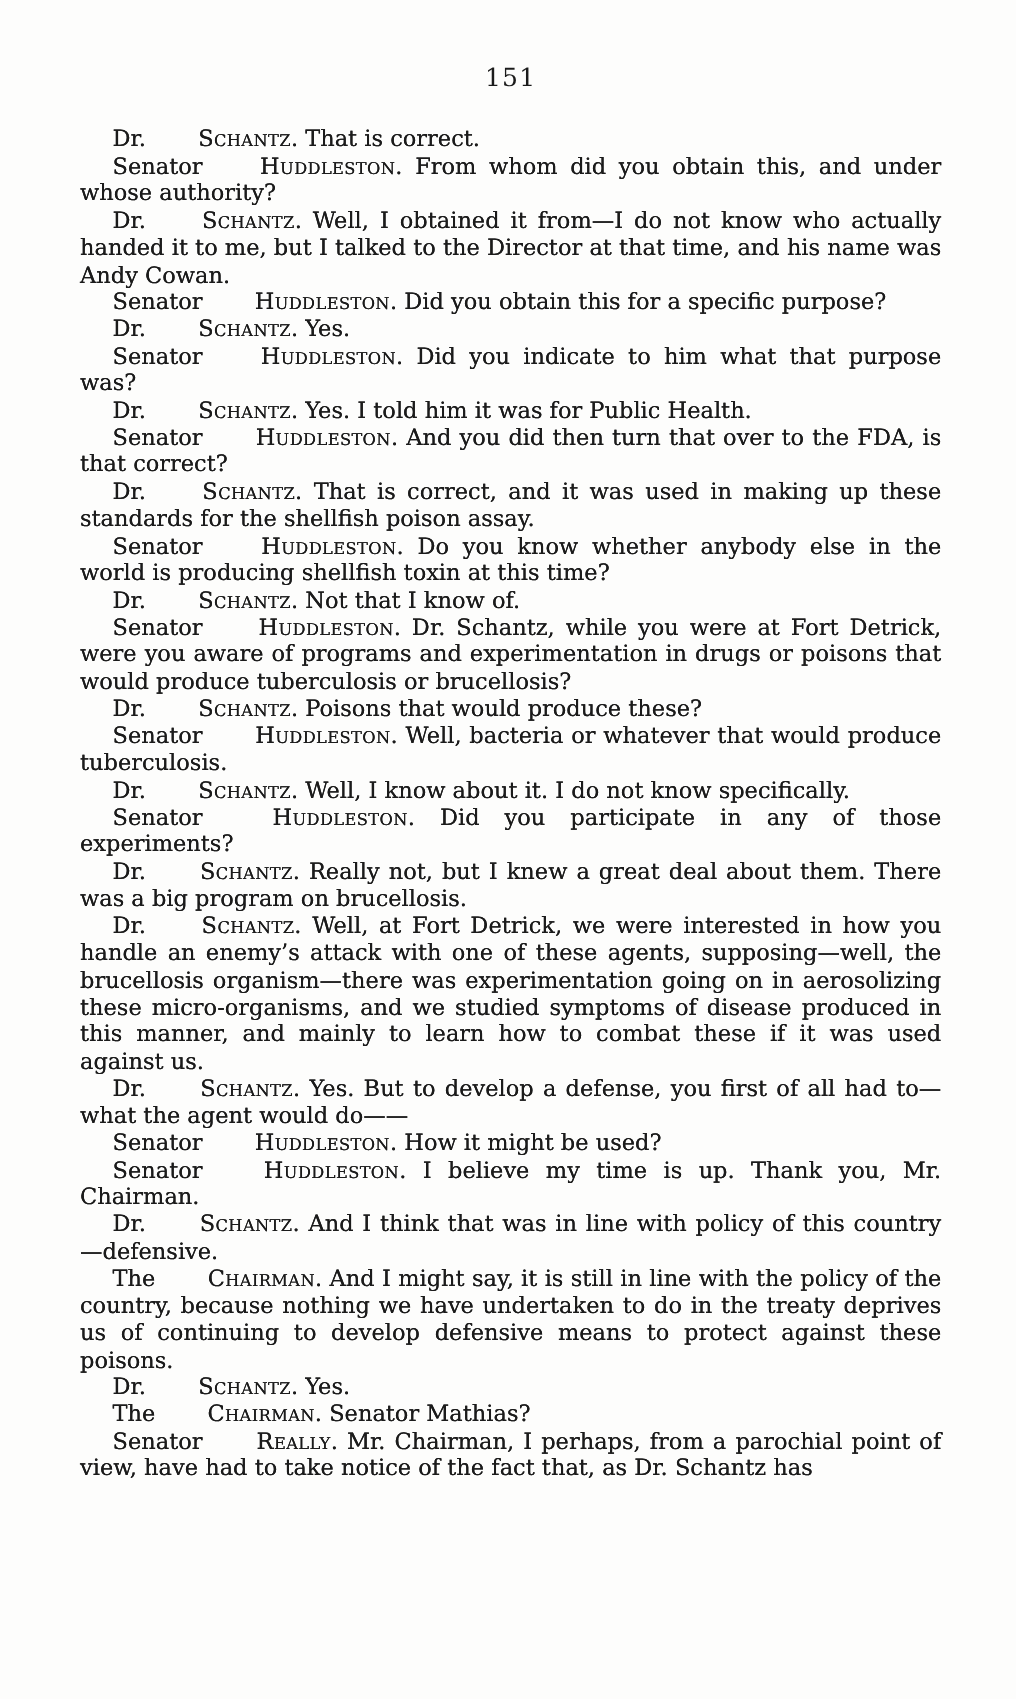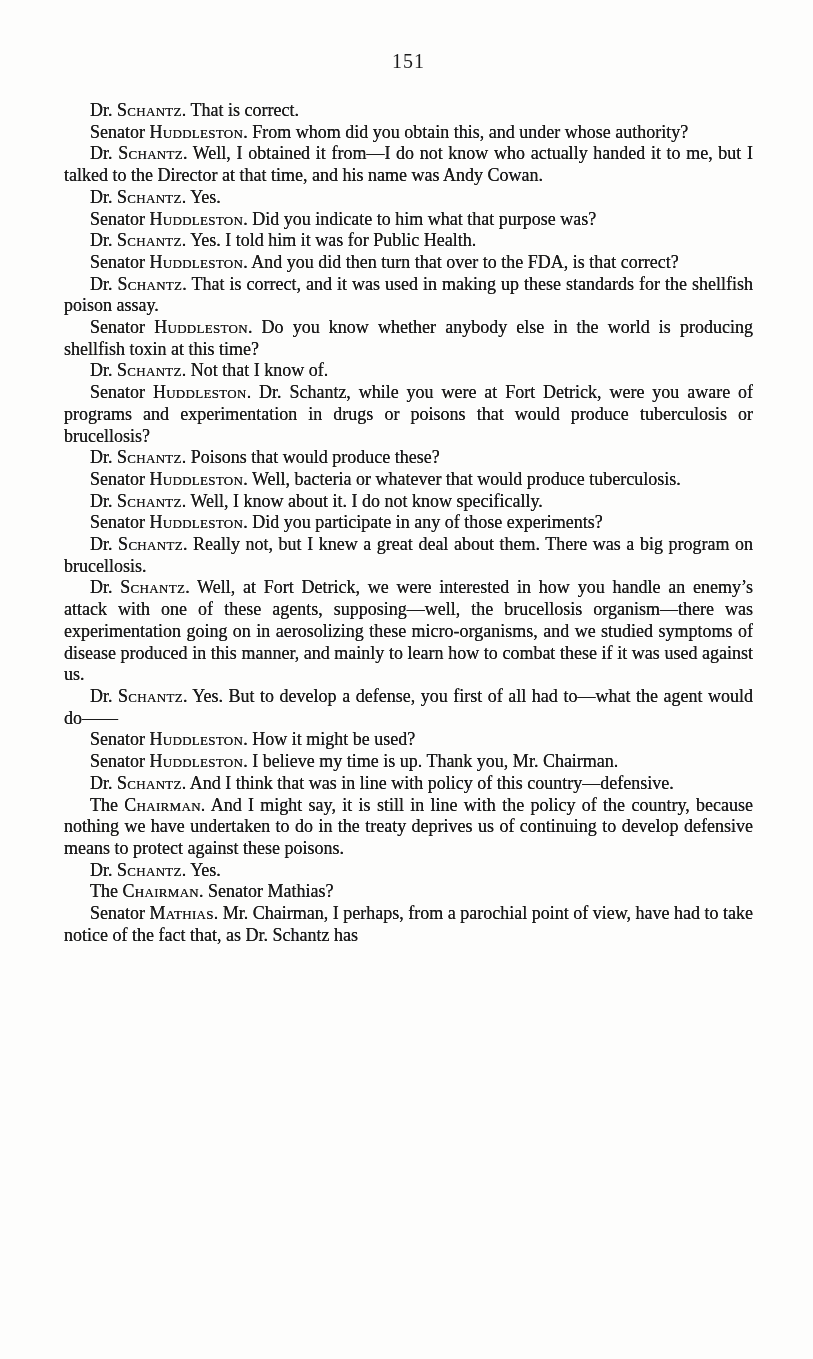--- a/index.html
+++ b/index.html
@@ -13,21 +13,20 @@
     height: 1359px;
     background: var(--paper);
     color: var(--ink);
     font-family: "DejaVu Serif", "Liberation Serif", serif;
     overflow: hidden;
   }
   .page {
     width: 813px;
     height: 1359px;
     padding: 50px 60px 0 64px;
-    font-family: Liberation Serif, serif;
   }
   .page-number {
     text-align: center;
     font-size: 20px;
     letter-spacing: 1px;
     margin: 0 0 27px 0;
     
     width: 689px;
   }
   .transcript {
@@ -37,31 +36,33 @@
     text-align: justify;
     text-shadow: 0 0 0.45px var(--ink); 
   }
   .para {
     margin: 0;
     text-indent: 26px;
   }
   .speaker .sc {
     font-variant: small-caps;
     letter-spacing: 0.3px;
+    margin-left: 36px;
   }
 </style>
 </head>
 <body>
 
 <div class="page">
   <div class="page-number">151</div>
   <div class="transcript">
       <p class="para"><span class="speaker">Dr. <span class="sc">Schantz</span>.</span> That is correct.</p>
       <p class="para"><span class="speaker">Senator <span class="sc">Huddleston</span>.</span> From whom did you obtain this, and under whose authority?</p>
       <p class="para"><span class="speaker">Dr. <span class="sc">Schantz</span>.</span> Well, I obtained it from—I do not know who actually handed it to me, but I talked to the Director at that time, and his name was Andy Cowan.</p>
+      <p class="para"><span class="speaker">Senator <span class="sc">Huddleston</span>.</span> Did you obtain this for a specific purpose?</p>
       <p class="para"><span class="speaker">Dr. <span class="sc">Schantz</span>.</span> Yes.</p>
       <p class="para"><span class="speaker">Senator <span class="sc">Huddleston</span>.</span> Did you indicate to him what that purpose was?</p>
       <p class="para"><span class="speaker">Dr. <span class="sc">Schantz</span>.</span> Yes. I told him it was for Public Health.</p>
       <p class="para"><span class="speaker">Senator <span class="sc">Huddleston</span>.</span> And you did then turn that over to the FDA, is that correct?</p>
       <p class="para"><span class="speaker">Dr. <span class="sc">Schantz</span>.</span> That is correct, and it was used in making up these standards for the shellfish poison assay.</p>
       <p class="para"><span class="speaker">Senator <span class="sc">Huddleston</span>.</span> Do you know whether anybody else in the world is producing shellfish toxin at this time?</p>
       <p class="para"><span class="speaker">Dr. <span class="sc">Schantz</span>.</span> Not that I know of.</p>
       <p class="para"><span class="speaker">Senator <span class="sc">Huddleston</span>.</span> Dr. Schantz, while you were at Fort Detrick, were you aware of programs and experimentation in drugs or poisons that would produce tuberculosis or brucellosis?</p>
       <p class="para"><span class="speaker">Dr. <span class="sc">Schantz</span>.</span> Poisons that would produce these?</p>
       <p class="para"><span class="speaker">Senator <span class="sc">Huddleston</span>.</span> Well, bacteria or whatever that would produce tuberculosis.</p>
@@ -69,15 +70,15 @@
       <p class="para"><span class="speaker">Senator <span class="sc">Huddleston</span>.</span> Did you participate in any of those experiments?</p>
       <p class="para"><span class="speaker">Dr. <span class="sc">Schantz</span>.</span> Really not, but I knew a great deal about them. There was a big program on brucellosis.</p>
       <p class="para"><span class="speaker">Dr. <span class="sc">Schantz</span>.</span> Well, at Fort Detrick, we were interested in how you handle an enemy’s attack with one of these agents, supposing—well, the brucellosis organism—there was experimentation going on in aerosolizing these micro-organisms, and we studied symptoms of disease produced in this manner, and mainly to learn how to combat these if it was used against us.</p>
       <p class="para"><span class="speaker">Dr. <span class="sc">Schantz</span>.</span> Yes. But to develop a defense, you first of all had to—what the agent would do——</p>
       <p class="para"><span class="speaker">Senator <span class="sc">Huddleston</span>.</span> How it might be used?</p>
       <p class="para"><span class="speaker">Senator <span class="sc">Huddleston</span>.</span> I believe my time is up. Thank you, Mr. Chairman.</p>
       <p class="para"><span class="speaker">Dr. <span class="sc">Schantz</span>.</span> And I think that was in line with policy of this country—defensive.</p>
       <p class="para"><span class="speaker">The <span class="sc">Chairman</span>.</span> And I might say, it is still in line with the policy of the country, because nothing we have undertaken to do in the treaty deprives us of continuing to develop defensive means to protect against these poisons.</p>
       <p class="para"><span class="speaker">Dr. <span class="sc">Schantz</span>.</span> Yes.</p>
       <p class="para"><span class="speaker">The <span class="sc">Chairman</span>.</span> Senator Mathias?</p>
-      <p class="para"><span class="speaker">Senator <span class="sc">Mathias</span>.</span> Mr. Chairman, I perhaps, from a parochial point of view, have had to take notice of the fact that, as Dr. Schantz has</p>
+      <p class="para"><span class="speaker">Senator <span class="sc">Really</span>.</span> Mr. Chairman, I perhaps, from a parochial point of view, have had to take notice of the fact that, as Dr. Schantz has</p>
     </div>
 </div>
 
 </body></html>

